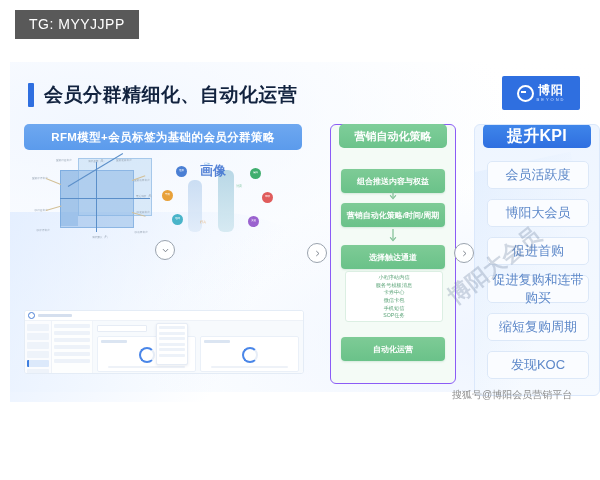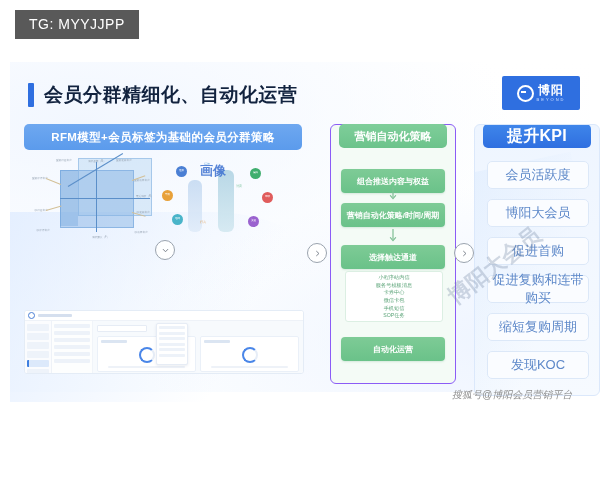--- a/index.html
+++ b/index.html
@@ -193,21 +193,21 @@
 
   
   .wm-diag{
     position:absolute;left:442px;top:288px;
     font-size:22px;font-weight:bold;color:rgba(110,130,160,.30);
     transform:rotate(-38deg);transform-origin:left top;white-space:nowrap;
     pointer-events:none;
   }
   .credit{
     position:absolute;left:452px;top:388px;
-    font-size:10px;color:#8d8d8d;white-space:nowrap;font-style:italic;
+    font-size:10px;color:#8d8d8d;white-space:nowrap;
   }
   .url-bar{
     position:absolute;left:330px;top:432px;width:262px;height:34px;
     background:#595959;display:flex;align-items:center;justify-content:center;
   }
   .url-txt{color:#fff;font-size:14px;letter-spacing:.2px;}
 </style>
 </head>
 <body>
 

